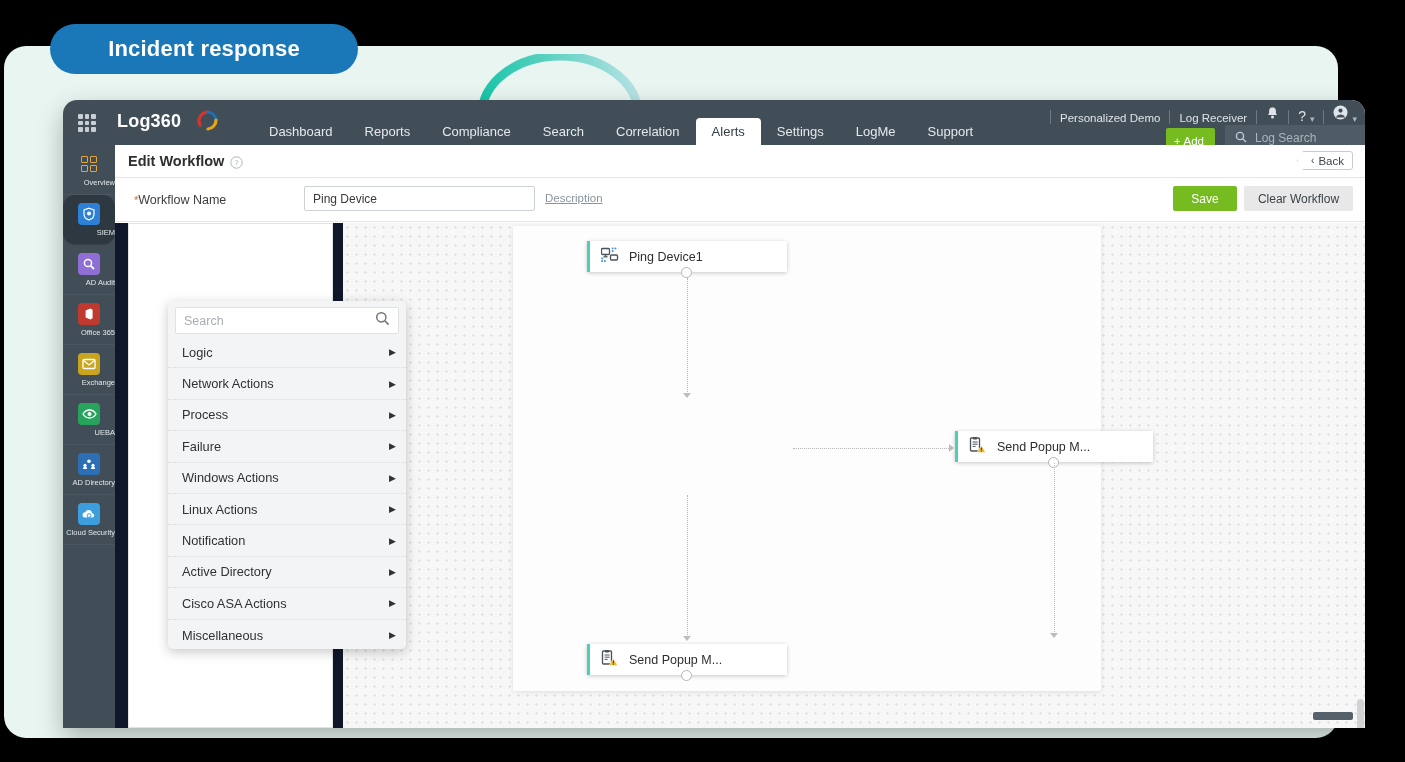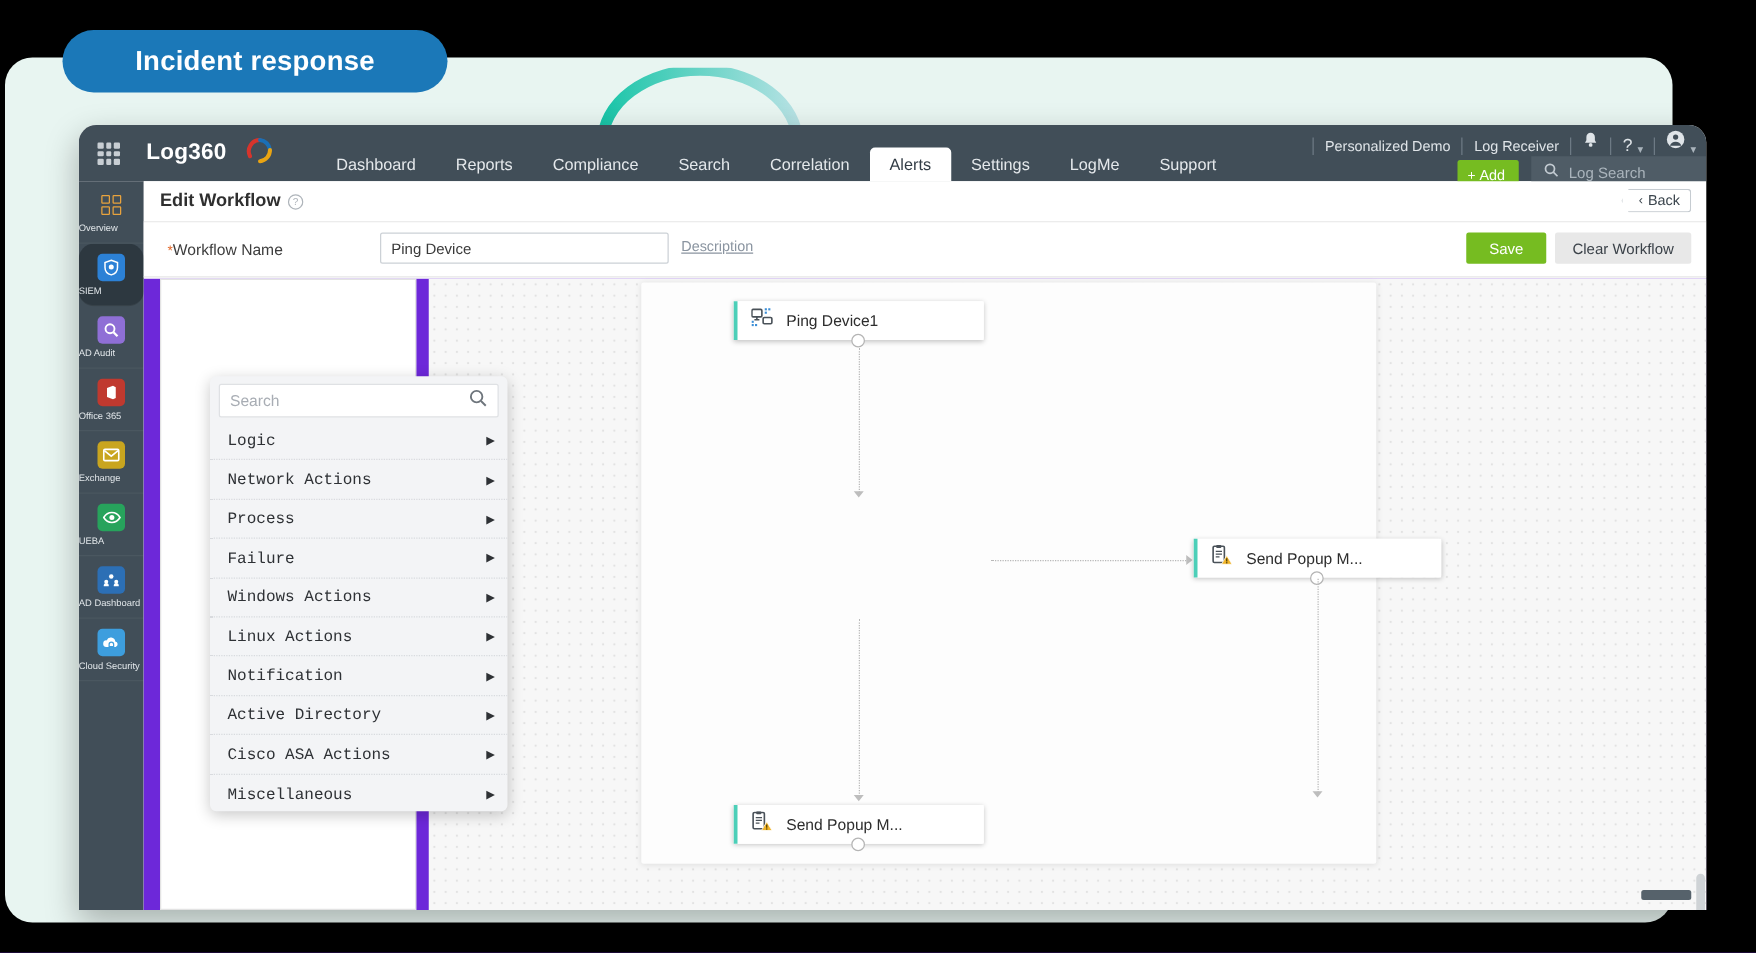--- a/index.html
+++ b/index.html
@@ -83,21 +83,21 @@
     position:absolute; left:0; top:45px; width:52px; height:583px;
     background:#414e58;
   }
   .rail-item {
     position:relative; width:52px; padding:8px 0 7px 0;
     display:flex; flex-direction:column; align-items:center; gap:3px;
     border-bottom:1px solid rgba(255,255,255,.05);
   }
   .rail-item.sel { background:#2d3840;border-radius:12px; }
   .rail-item .ri-label {
-    color:#e2e7ea; font-size:7.5px; text-align:left; line-height:9px; width:52px;
+    color:#e2e7ea; font-size:7.5px; text-align:right; line-height:9px; width:52px;
   }
   .ri-ico { width:22px; height:22px; border-radius:4px; display:flex; align-items:center; justify-content:center; }
   .ri-ico.overview { background:transparent; }
   .ov-grid { width:16px; height:16px; display:grid; grid-template-columns:1fr 1fr; grid-template-rows:1fr 1fr; gap:2px; }
   .ov-grid i { border:1.6px solid #e8a33d; border-radius:1px; }
 
   
   .content {
     position:absolute; left:52px; top:45px; width:1250px; height:583px;
     background:#ffffff;
@@ -128,21 +128,21 @@
     background:#76bc21; color:#fff; border:none; border-radius:2px;
     font-size:12px; font-family:"Liberation Sans", sans-serif;
   }
   .clear-btn {
     position:absolute; right:12px; top:8px; width:109px; height:25px;
     background:#e8e8e8; color:#3b4249; border:none; border-radius:2px;
     font-size:12px; font-family:"Liberation Sans", sans-serif;
   }
 
   
-  .workspace { position:absolute; left:0; top:78px; width:1250px; height:505px; background:#6d28d9; }
+  .workspace { position:absolute; left:0; top:78px; width:1250px; height:505px; background:#0f172a; }
   .palette-col {
     position:absolute; left:13px; top:0; width:205px; height:505px;
     background:#fff; border:1px solid #e3e3e3;
   }
   .canvas {
     position:absolute; left:228px; top:0; width:1022px; height:505px;
     background:
       radial-gradient(circle, #e2e2e2 1px, transparent 1.2px) 0 0/9px 9px,
       #f7f7f7;
   }
@@ -163,21 +163,21 @@
     margin:6px 7px 3px 7px; height:27px; background:#fff;
     border:1px solid #dfe1e4; border-radius:2px;
     display:flex; align-items:center; padding:0 8px;
   }
   .fly-search .ph { flex:1; font-size:12.5px; color:#a8adb4; }
   .fly-item {
     height:31.4px; display:flex; align-items:center;
     padding:0 10px 0 14px; border-bottom:1px dotted #d8dade;
     font-size:12.8px; color:#2e3135;
   }
-  .fly-item .lbl { flex:1;font-family:Liberation Mono, monospace; }
+  .fly-item .lbl { flex:1; }
   .fly-item .arrow { color:#2e3135; font-size:9px; }
 
   
   .node {
     position:absolute; background:#ffffff;
     box-shadow:0 1px 4px rgba(0,0,0,.22);
     border-radius:2px;
   }
   .node-head {
     height:31px; display:flex; align-items:center; gap:10px;
@@ -374,21 +374,21 @@
       <div class="rail-item">
         <div class="ri-ico" style="background:#2c6fb5">
           <svg width="14" height="12" viewBox="0 0 14 12">
               <circle cx="7" cy="3.2" r="1.8" fill="#fff"></circle>
               <circle cx="3" cy="7.4" r="1.6" fill="#fff"></circle>
               <circle cx="11" cy="7.4" r="1.6" fill="#fff"></circle>
               <path d="M1 11h4v-.6a2 2 0 0 0-4 0z" fill="#fff"></path>
               <path d="M9 11h4v-.6a2 2 0 0 0-4 0z" fill="#fff"></path>
             </svg>
         </div>
-        <div class="ri-label">AD Dashboard</div>
+        <div class="ri-label">AD Directory</div>
       </div>
 
       <div class="rail-item">
         <div class="ri-ico" style="background:#3d9ede">
           <svg width="16" height="12" viewBox="0 0 16 12">
               <path d="M4 9.5a2.6 2.6 0 0 1 .3-5.2 3.6 3.6 0 0 1 6.9.9 2.2 2.2 0 0 1 .3 4.3z" fill="#fff"></path>
               <path d="M6.3 9.2V7.4a1.8 1.8 0 0 1 3.6 0v1.8z" fill="none" stroke="#3d9ede" stroke-width="1"></path>
             </svg>
         </div>
         <div class="ri-label">Cloud Security</div>

